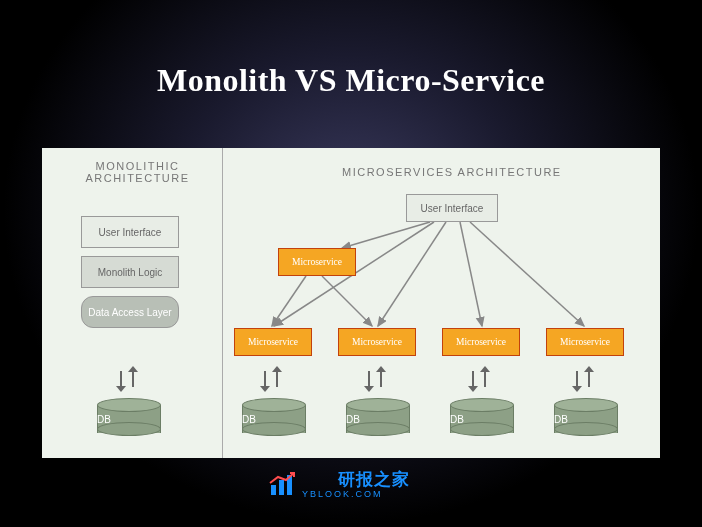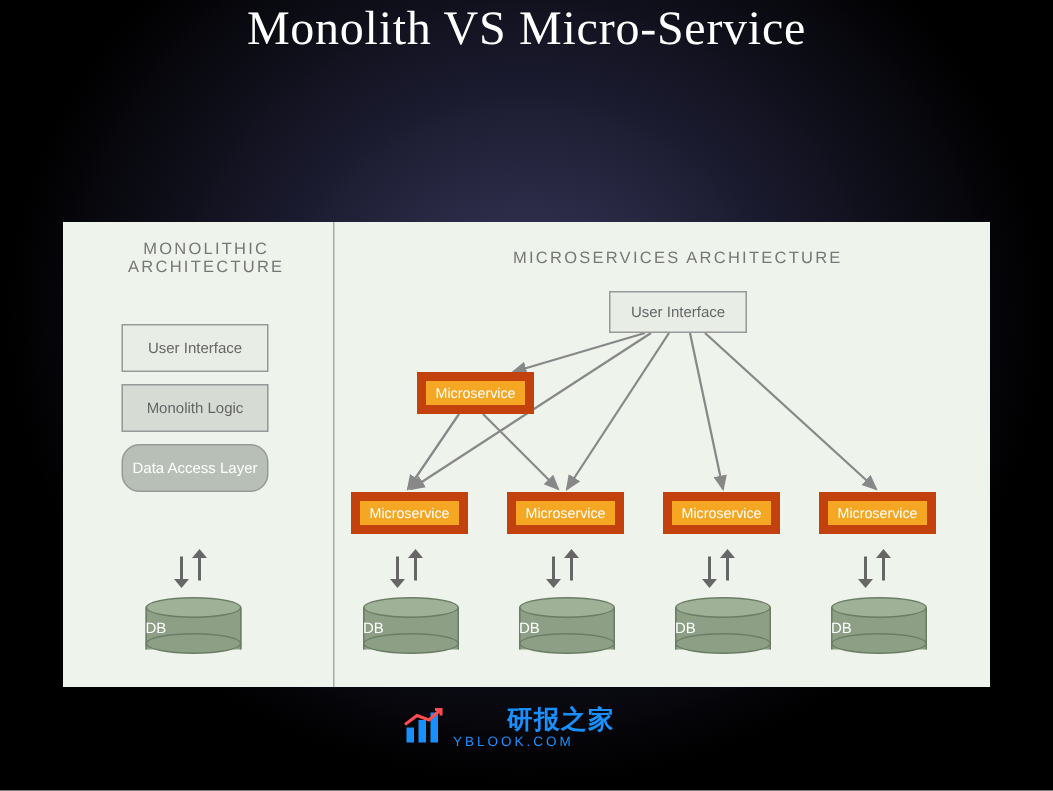--- a/index.html
+++ b/index.html
@@ -8,21 +8,22 @@
     height: 527px;
     background: radial-gradient(ellipse at center 40%, #3a3a5e 0%, #1a1a2e 35%, #000 70%);
     font-family: Georgia, 'Times New Roman', serif;
     overflow: hidden;
     position: relative;
   }
   .title {
     color: #fff;
     font-size: 32px;
     text-align: center;
-    font-weight: normal;
+    padding-top: 62px;
+    font-weight: bold;
     letter-spacing: 0.5px;
   }
   .diagram {
     position: absolute;
     left: 42px;
     top: 148px;
     width: 618px;
     height: 310px;
     background: #eef3ec;
     font-family: Arial, Helvetica, sans-serif;
@@ -162,26 +163,27 @@
     align-items: center;
     justify-content: center;
     font-size: 10px;
     color: #666;
   }
   .ms-box {
     position: absolute;
     width: 78px;
     height: 28px;
     background: #f5a623;
-    border: 6px solid #c2410c;
+    border: 1px solid #c2410c;
     display: flex;
     align-items: center;
     justify-content: center;
     font-size: 9.5px;
     color: #fff;
+    font-family: Liberation Serif, serif;
   }
   .ms-top { left: 66px; top: 100px; }
   .ms1 { left: 22px; top: 180px; }
   .ms2 { left: 126px; top: 180px; }
   .ms3 { left: 230px; top: 180px; }
   .ms4 { left: 334px; top: 180px; }
   .ms-db1 { position: absolute; left: 30px; top: 250px; }
   .ms-db2 { position: absolute; left: 134px; top: 250px; }
   .ms-db3 { position: absolute; left: 238px; top: 250px; }
   .ms-db4 { position: absolute; left: 342px; top: 250px; }

